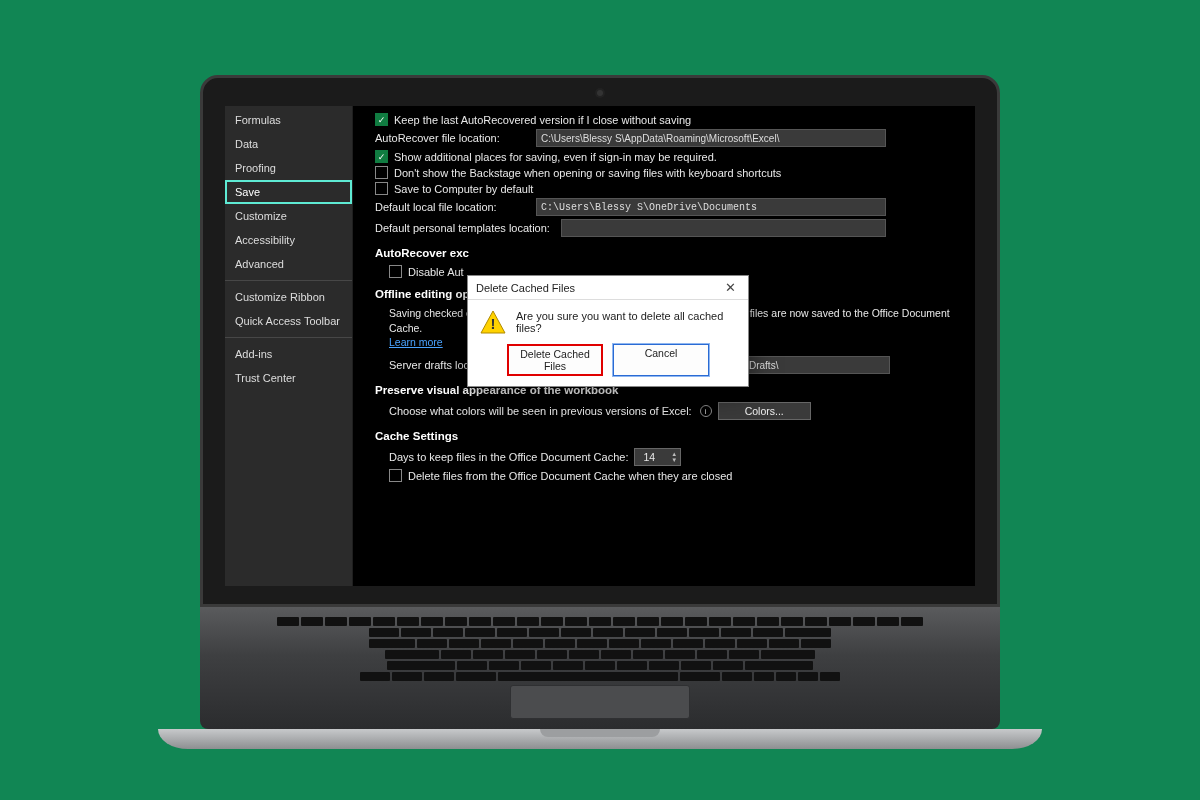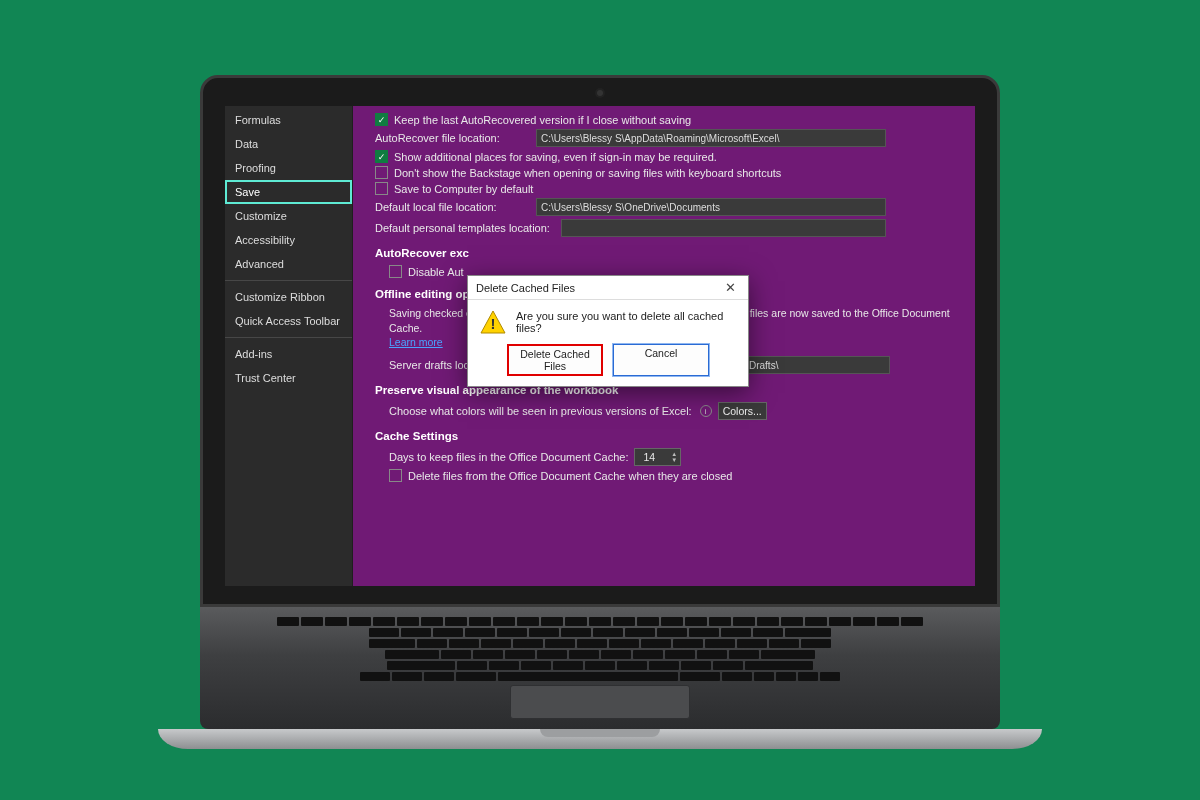--- a/index.html
+++ b/index.html
@@ -27,21 +27,21 @@
   .camera {
     position: absolute;
     top: 12px; left: 50%;
     transform: translateX(-50%);
     width: 6px; height: 6px;
     border-radius: 50%;
     background: #333;
     box-shadow: 0 0 0 2px #222;
   }
   .screen {
-    background: #701a75;
+    background: #000000;
     width: 100%;
     height: 480px;
     overflow: hidden;
     display: flex;
     color: #e8e8e8;
     font-size: 11px;
     position: relative;
   }
   
   .sidebar {
@@ -107,21 +107,21 @@
     font-size: 10.5px;
     line-height: 1.4;
   }
   .link { color: #4aa3ff; text-decoration: underline; cursor: pointer; }
   a.info {
     display:inline-flex;width:12px;height:12px;border:1px solid #888;border-radius:50%;
     align-items:center;justify-content:center;font-size:8px;color:#ccc;margin-left:2px;
   }
   button.std {
     background:#3a3a3a;border:1px solid #666;color:#eee;
-    font-size:10.5px;padding:2px 4px;cursor:pointer;
+    font-size:10.5px;padding:2px 26px;cursor:pointer;
   }
   .spin {
     display:flex;align-items:center;border:1px solid #666;background:#3a3a3a;
     height:18px;
   }
   .spin span{padding:0 8px;font-size:10.5px;}
   .spin .arrows{display:flex;flex-direction:column;font-size:6px;line-height:6px;color:#bbb;padding-right:3px;}
   
   .dialog {
     position: absolute;
@@ -213,21 +213,21 @@
         <div class="row">
           <span class="chk"></span>
           <span>Don't show the Backstage when opening or saving files with keyboard shortcuts</span>
         </div>
         <div class="row">
           <span class="chk"></span>
           <span>Save to Computer by default</span>
         </div>
         <div class="row">
           <span class="lbl" style="width:155px">Default local file location:</span>
-          <input class="txt" style="width: 350px;" value="C:\Users\Blessy S\OneDrive\Documents">
+          <input class="txt" style="width: 350px; font-family: Liberation Mono, monospace;" value="C:\Users\Blessy S\OneDrive\Documents">
         </div>
         <div class="row">
           <span class="lbl" style="width:180px">Default personal templates location:</span>
           <input class="txt" style="width: 325px;">
         </div>
 
         <div class="section-h">AutoRecover exc</div>
         <div class="row" style="padding-left:14px">
           <span class="chk"></span>
           <span>Disable Aut</span>

